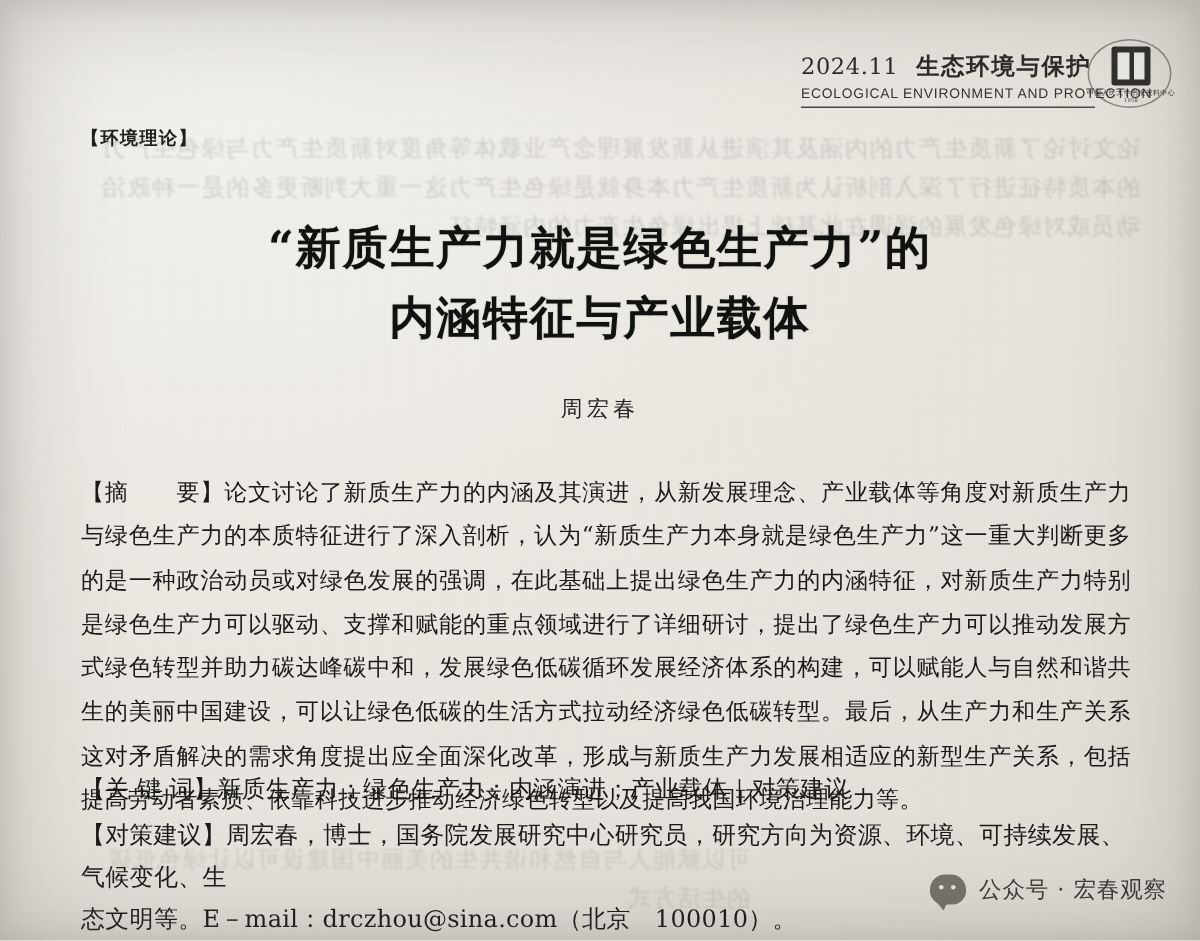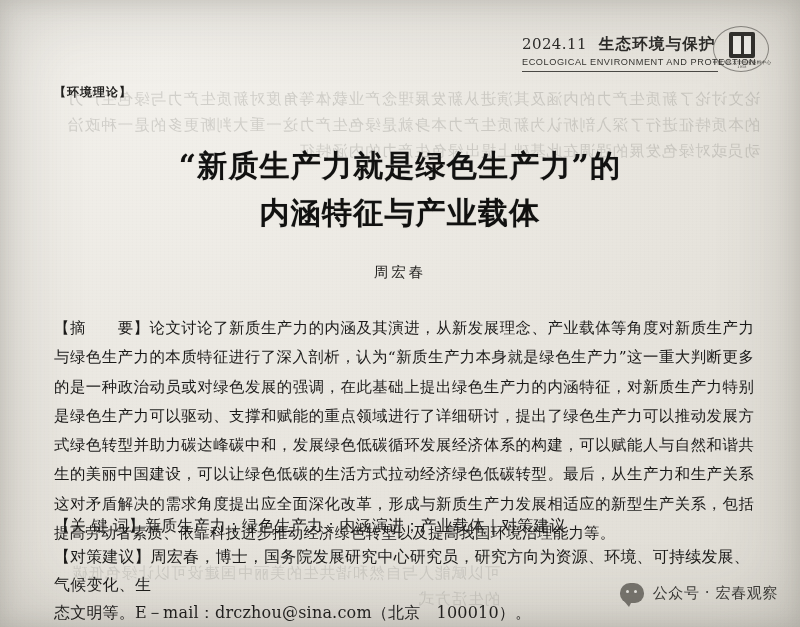--- a/index.html
+++ b/index.html
@@ -53,21 +53,21 @@
   .ghost.g2 {
     top: 560px;
     left: 60px;
     right: 300px;
     opacity: 0.8;
   }
 
   
   .header {
     position: absolute;
-    left: 0; right: 0; top: 0;
+    left: 12px; right: 0; top: 0;
     height: 78px;
   }
   .header-line {
     position: absolute;
     left: 522px;
     top: 34px;
     display: flex;
     align-items: baseline;
     gap: 12px;
     color: #2b2a28;

